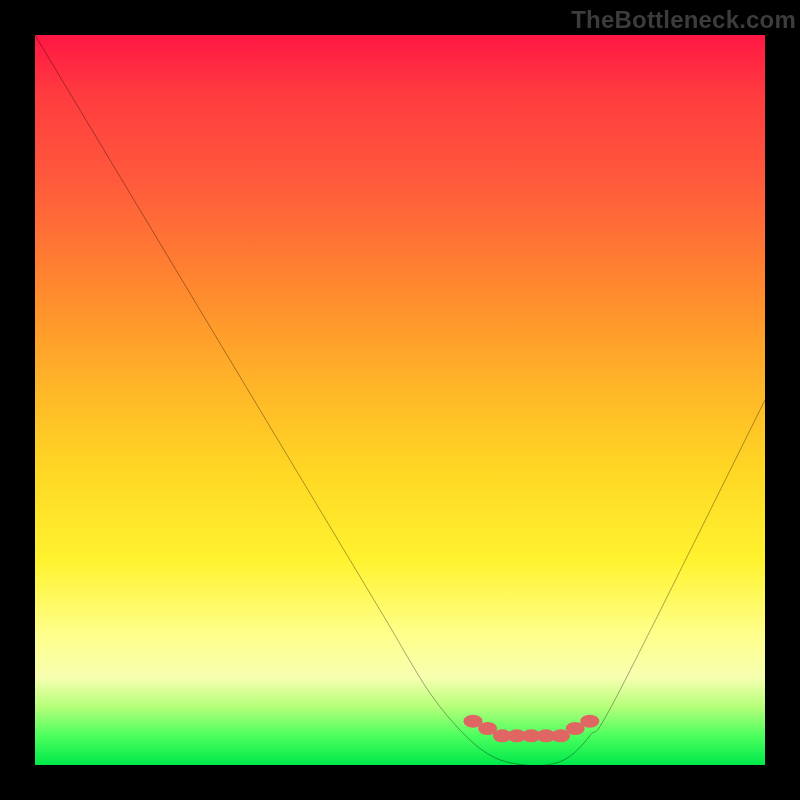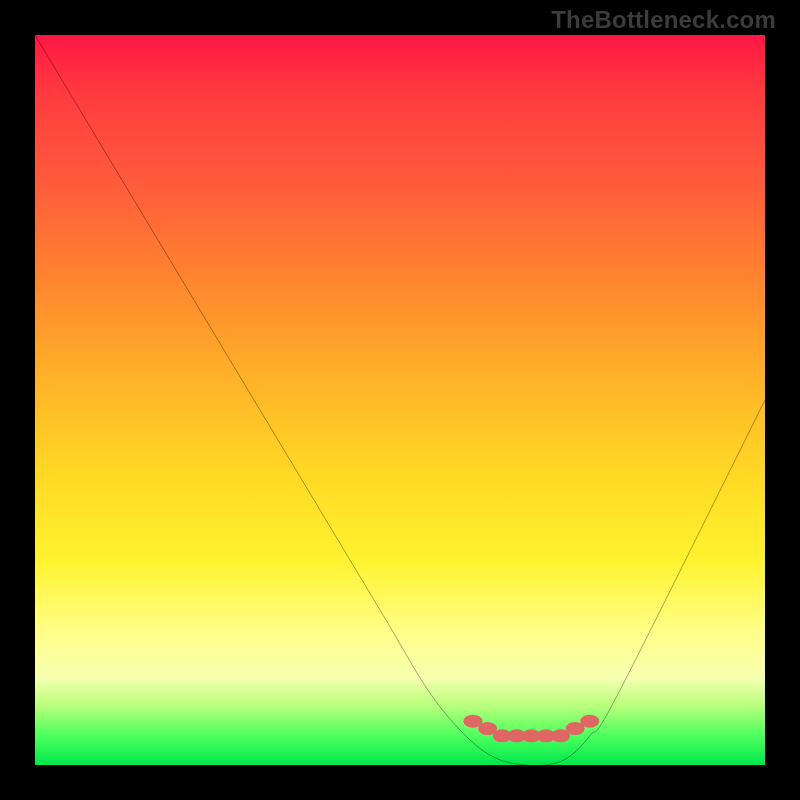--- a/index.html
+++ b/index.html
@@ -43,21 +43,21 @@
   .plot-area svg {
     position: absolute;
     inset: 0;
     width: 100%;
     height: 100%;
     overflow: visible;
   }
   .watermark {
     position: absolute;
     top: 6px;
-    right: 24px;
+    right: 4px;
     color: #3c3c3c;
     font-size: 24px;
     font-weight: 600;
     letter-spacing: 0.2px;
     user-select: none;
   }
 </style>
 </head>
 <body>
 

